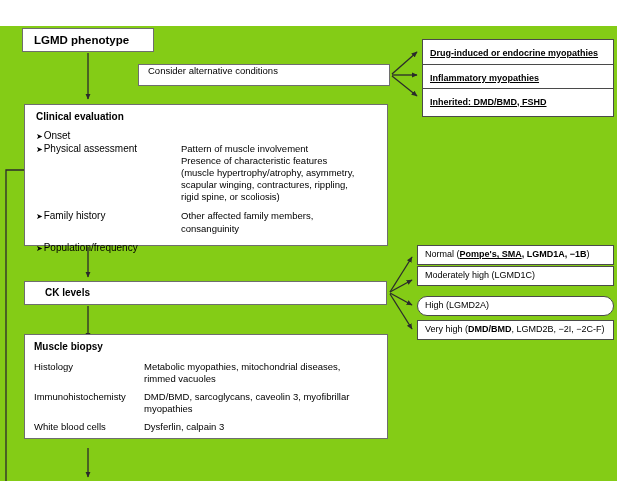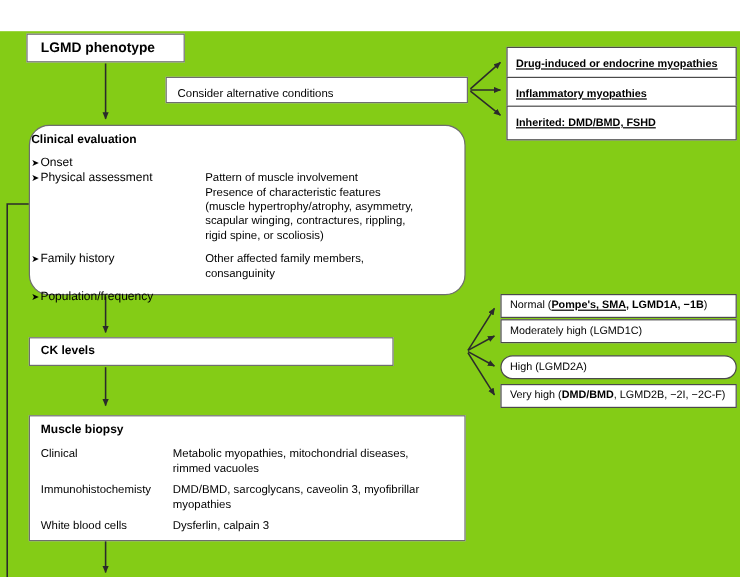--- a/index.html
+++ b/index.html
@@ -37,64 +37,63 @@
   }
   
   #lgmd-phenotype {
     left: 22px; top: 2px; width: 132px; height: 24px;
     display: flex; align-items: center; padding-left: 11px;
   }
   #lgmd-phenotype .box-title { font-size: 11.5px; }
 
   #consider-alt {
     left: 138px; top: 38px; width: 252px; height: 22px;
-    display: flex; align-items: flex-end; padding-left: 9px;
+    display: flex; align-items: flex-start; padding-left: 9px;
   }
 
   .alt-box {
     left: 422px; width: 192px; height: 29px;
     display: flex; align-items: center; padding-left: 7px;
     font-weight: bold; font-size: 9px;
   }
   .alt-box span { text-decoration: underline; }
   #alt-1 { top: 13px; }
   #alt-2 { top: 38px; }
   #alt-3 { top: 62px; }
 
   #clinical-eval {
     left: 24px; top: 78px; width: 364px; height: 142px;
-    padding: 6px 1px;
-    border-radius: 17px;
+    padding: 6px 11px;
   }
   .ce-title { font-weight: bold; font-size: 10px; margin-bottom: 6px; }
   .ce-row { display: flex; }
   .ce-left { width: 145px; flex: none; font-size: 10px; }
   .ce-right { font-size: 9.5px; }
   .ce-gap { height: 7px; }
   .bullet::before { content: "\27A4"; font-size: 8px; margin-right: 1px; }
 
   #ck-levels {
-    left: 24px; top: 255px; width: 304px; height: 24px;
-    display: flex; align-items: center; padding-left: 9px;
+    left: 24px; top: 255px; width: 363px; height: 24px;
+    display: flex; align-items: center; padding-left: 20px;
   }
 
   .ck-box {
     left: 417px; width: 197px; height: 20px;
     display: flex; align-items: center; padding-left: 7px;
     font-size: 9px;
   }
   #ck-1 { top: 219px; }
   #ck-2 { top: 240px; }
   #ck-3 { top: 270px; border-radius: 10px; }
   #ck-4 { top: 294px; }
   .b { font-weight: bold; }
   .bu { font-weight: bold; text-decoration: underline; }
 
   #muscle-biopsy {
-    left: 24px; top: 320px; width: 364px; height: 105px;
+    left: 24px; top: 308px; width: 364px; height: 105px;
     padding: 6px 9px;
   }
   .mb-title { font-weight: bold; font-size: 10px; margin-bottom: 7px; }
   .mb-row { display: flex; margin-bottom: 6px; }
   .mb-left { width: 110px; flex: none; font-size: 9.5px; }
   .mb-right { font-size: 9.5px; }
 
   #genetic-analysis {
     left: 24px; top: 455px; width: 438px; height: 24px;
     display: flex; align-items: center; padding-left: 9px;
@@ -215,21 +214,21 @@
   <div class="box dark ck-box" id="ck-4">
     <div>
       <span>Very high (</span><span class="bu"></span><span class="b">DMD/BMD</span><span>, LGMD2B, −2I, −2C-F)</span>
     </div>
   </div>
 
   <div class="box" id="muscle-biopsy">
     <div class="mb-title">Muscle biopsy</div>
 
     <div class="mb-row">
-      <div class="mb-left">Clinical</div>
+      <div class="mb-left">Histology</div>
       <div class="mb-right" style="white-space:pre-line">Metabolic myopathies, mitochondrial diseases,
 rimmed vacuoles</div>
     </div>
 
     <div class="mb-row">
       <div class="mb-left">Immunohistochemisty</div>
       <div class="mb-right" style="white-space:pre-line">DMD/BMD, sarcoglycans, caveolin 3, myofibrillar
 myopathies</div>
     </div>
 

